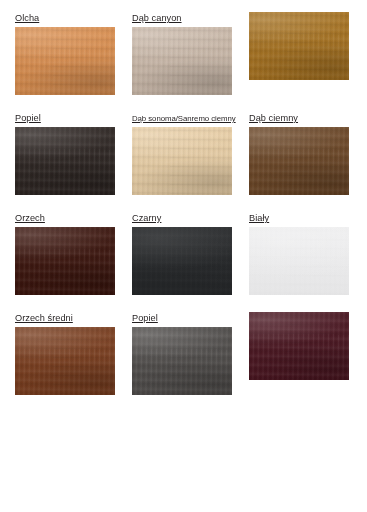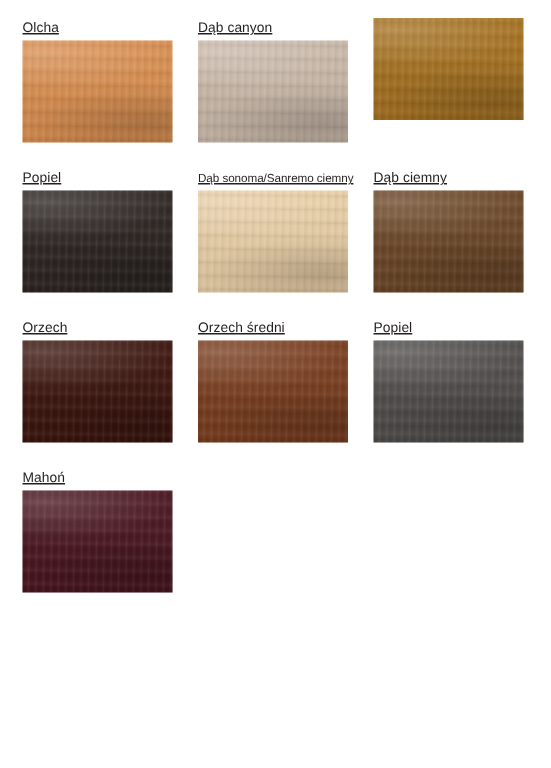--- a/index.html
+++ b/index.html
@@ -166,36 +166,51 @@
     </div>
     <div class="swatch-cell">
       <span class="swatch-label">Orzech</span>
       <div class="swatch-chip" style="background-color: rgb(58, 18, 10);">
         <div class="grain-a"></div>
         <div class="grain-b"></div>
         <div class="grain-c"></div>
       </div>
     </div>
     <div class="swatch-cell">
+      <span class="swatch-label">Czarny</span>
+      <div class="swatch-chip flat" style="background-color: rgb(34, 36, 38);">
+        <div class="grain-a"></div>
+        <div class="grain-b"></div>
+        <div class="grain-c"></div>
+      </div>
+    </div>
+    <div class="swatch-cell">
+      <span class="swatch-label">Biały</span>
+      <div class="swatch-chip plain" style="background-color: rgb(239, 239, 240);">
+        <div class="grain-a"></div>
+        <div class="grain-b"></div>
+        <div class="grain-c"></div>
+      </div>
+    </div>
+    <div class="swatch-cell">
       <span class="swatch-label">Orzech średni</span>
       <div class="swatch-chip" style="background-color: rgb(122, 60, 28);">
         <div class="grain-a"></div>
         <div class="grain-b"></div>
         <div class="grain-c"></div>
       </div>
     </div>
     <div class="swatch-cell">
       <span class="swatch-label">Popiel</span>
       <div class="swatch-chip" style="background-color: rgb(79, 76, 74);">
         <div class="grain-a"></div>
         <div class="grain-b"></div>
         <div class="grain-c"></div>
       </div>
     </div>
     <div class="swatch-cell">
-      <span class="swatch-label">Mahoń</span>
       <div class="swatch-chip" style="background-color: rgb(73, 19, 30);">
         <div class="grain-a"></div>
         <div class="grain-b"></div>
         <div class="grain-c"></div>
       </div>
     </div>
   </main>
 
 </body></html>

